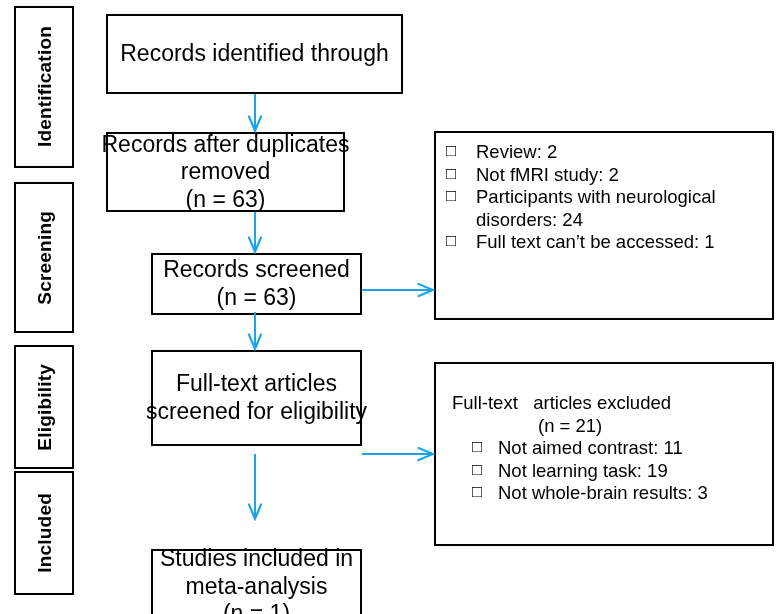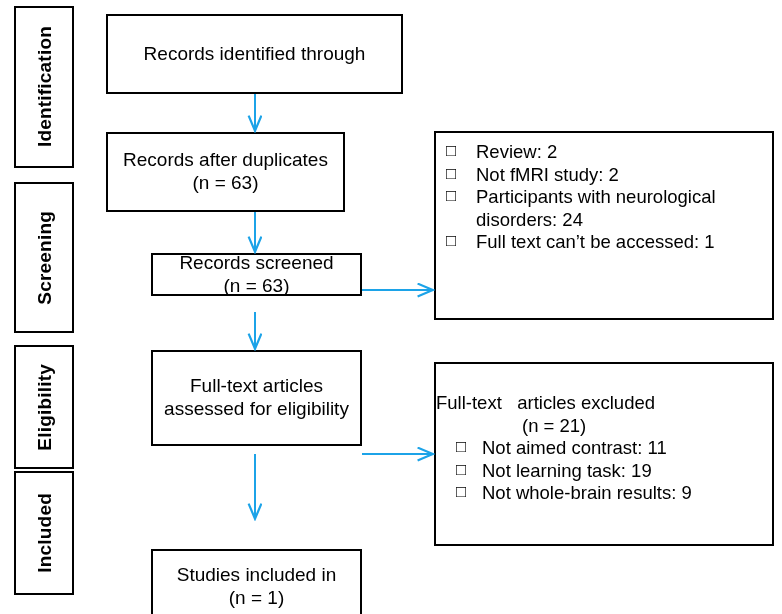--- a/index.html
+++ b/index.html
@@ -45,21 +45,21 @@
   }
 
   
   .flowbox {
     display: flex;
     align-items: center;
     justify-content: center;
     text-align: center;
   }
   .flowbox .lines {
-    font-size: 19px;
+    font-size: 23px;
     line-height: 1.2;
   }
   .flowbox .lines > div {
     white-space: pre;
   }
 
   
   .excbox {
     padding: 8px 6px 6px 10px;
     font-size: 18.5px;
@@ -127,41 +127,43 @@
 
   <div class="box flowbox" style="left:106px; top:14px; width:297px; height:80px;">
     <div class="lines">
       <div>Records identified through</div>
     </div>
   </div>
 
   <div class="box flowbox" style="left:106px; top:132px; width:239px; height:80px;">
     <div class="lines">
       <div>Records after duplicates</div>
+      <div>removed</div>
       <div>(n = 63)</div>
     </div>
   </div>
 
-  <div class="box flowbox" style="left:151px; top:253px; width:211px; height:43px;">
+  <div class="box flowbox" style="left:151px; top:253px; width:211px; height:62px;">
     <div class="lines">
       <div>Records screened</div>
       <div>(n = 63)</div>
     </div>
   </div>
 
   <div class="box flowbox" style="left:151px; top:350px; width:211px; height:96px;">
     <div class="lines">
       <div>Full-text articles</div>
-      <div>assessed for eligibility</div>
+      <div>screened for eligibility</div>
     </div>
   </div>
 
   <div class="box flowbox" style="left:151px; top:520px; width:211px; height:75px;margin-top:29px;">
     <div class="lines">
       <div>Studies included in</div>
+      <div>meta-analysis</div>
       <div>(n = 1)</div>
     </div>
   </div>
 
   <div class="box excbox" style="left:434px; top:131px; width:340px; height:189px;">
     <ul class="exc-list">
       <li>
         <span class="bullet">□</span>
         <span class="itemtext">Review: 2</span>
       </li>
@@ -173,37 +175,37 @@
         <span class="bullet">□</span>
         <span class="itemtext">Participants with neurological disorders: 24</span>
       </li>
       <li>
         <span class="bullet">□</span>
         <span class="itemtext">Full text can’t be accessed: 1</span>
       </li>
     </ul>
   </div>
 
-  <div class="box excbox tight" style="left:434px; top:362px; width:340px; height:184px; padding-top:28px; padding-left:0;">
+  <div class="box excbox tight" style="left:434px; top:362px; width:340px; height:184px; padding-top:28px; padding-left:16px;">
     <div class="exc-head">
       <div>Full-text   articles excluded</div>
       <div style="padding-left:86px;">(n = 21)</div>
     </div>
     <ul class="exc-list" style="padding-left:20px;">
       <li>
         <span class="bullet">□</span>
         <span class="itemtext">Not aimed contrast: 11</span>
       </li>
       <li>
         <span class="bullet">□</span>
         <span class="itemtext">Not learning task: 19</span>
       </li>
       <li>
         <span class="bullet">□</span>
-        <span class="itemtext">Not whole-brain results: 9</span>
+        <span class="itemtext">Not whole-brain results: 3</span>
       </li>
     </ul>
   </div>
 
   <svg id="connectors" viewBox="0 0 782 614" width="782" height="614">
     <defs>
       <marker id="arrowhead" markerWidth="9" markerHeight="9" refX="7.6" refY="3.6" orient="auto" markerUnits="strokeWidth">
         <path d="M0.4,0.4 L8,3.6 L0.4,6.8" fill="none" stroke="#1CA3E8" stroke-width="1.1"></path>
       </marker>
     </defs>

